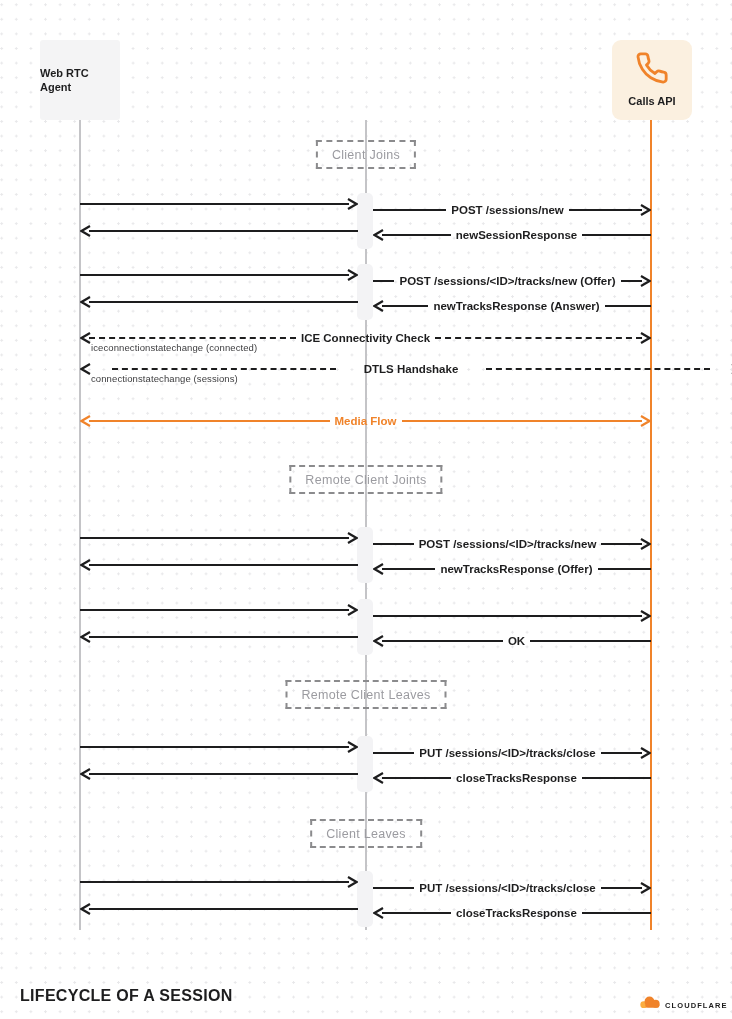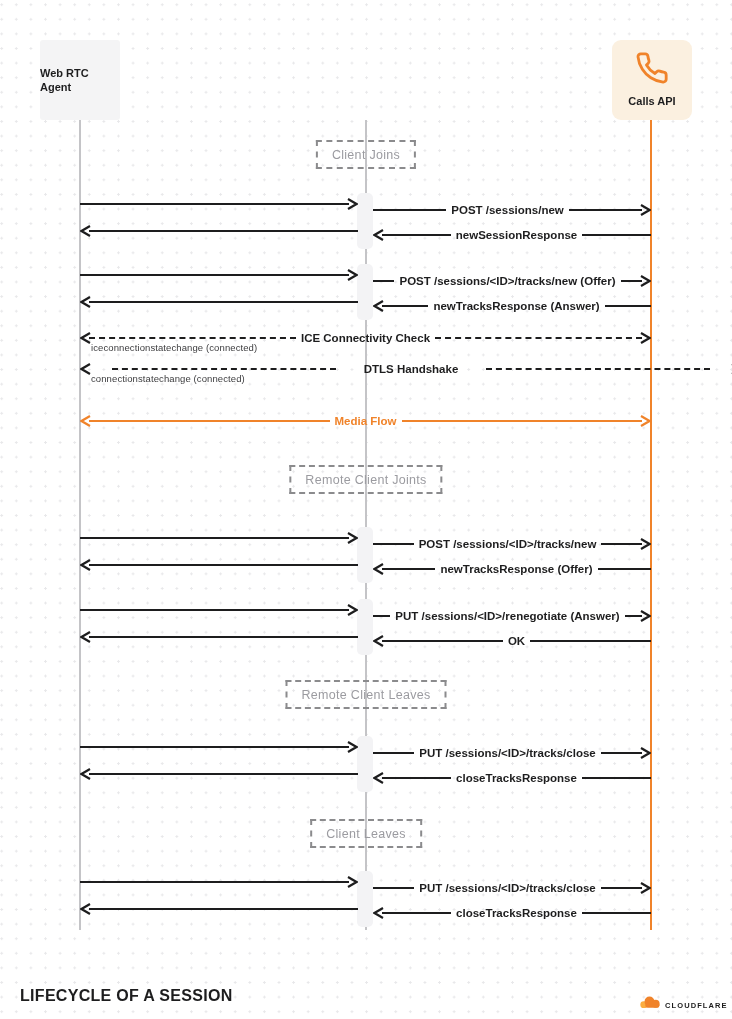--- a/index.html
+++ b/index.html
@@ -161,21 +161,21 @@
       <div class="msg dashed" style="left: 80px; width: 662px; top: 362px; gap: 23px;">
         <svg width="12" height="14" viewBox="0 0 12 14" class="chev l">
           <path d="M10 2 L1.5 7 L10 12" fill="none" stroke="#1d1d1e" stroke-width="2.2"></path>
         </svg>
         <div class="seg"></div>
         <span class="lbl">DTLS Handshake</span>
         <div class="seg"></div>
         <svg width="12" height="14" viewBox="0 0 12 14" class="chev r">
           <path d="M2 2 L10.5 7 L2 12" fill="none" stroke="#1d1d1e" stroke-width="2.2"></path>
         </svg>
-        <span class="sub">connectionstatechange (connected)</span>
+        <span class="sub">connectionstatechange (sessions)</span>
       </div>
       <div class="msg accent" style="left: 80px; width: 571px; top: 414px;">
         <svg width="12" height="14" viewBox="0 0 12 14" class="chev l">
           <path d="M10 2 L1.5 7 L10 12" fill="none" stroke="#f0832a" stroke-width="2.2"></path>
         </svg>
         <div class="seg"></div>
         <span class="lbl">Media Flow</span>
         <div class="seg"></div>
         <svg width="12" height="14" viewBox="0 0 12 14" class="chev r">
           <path d="M2 2 L10.5 7 L2 12" fill="none" stroke="#f0832a" stroke-width="2.2"></path>
@@ -210,21 +210,20 @@
         <div class="seg"></div>
       </div>
       <div class="msg" style="left: 80px; width: 278px; top: 603px;">
         <div class="seg"></div>
         <svg width="12" height="14" viewBox="0 0 12 14" class="chev r">
           <path d="M2 2 L10.5 7 L2 12" fill="none" stroke="#1d1d1e" stroke-width="2.2"></path>
         </svg>
       </div>
       <div class="msg" style="left: 373px; width: 278px; top: 609px;">
         <div class="seg"></div>
-        <span class="lbl">PUT /sessions/&lt;ID&gt;/renegotiate (Answer)</span>
         <div class="seg"></div>
         <svg width="12" height="14" viewBox="0 0 12 14" class="chev r">
           <path d="M2 2 L10.5 7 L2 12" fill="none" stroke="#1d1d1e" stroke-width="2.2"></path>
         </svg>
       </div>
       <div class="msg" style="left: 373px; width: 278px; top: 634px;">
         <svg width="12" height="14" viewBox="0 0 12 14" class="chev l">
           <path d="M10 2 L1.5 7 L10 12" fill="none" stroke="#1d1d1e" stroke-width="2.2"></path>
         </svg>
         <div class="seg"></div>

